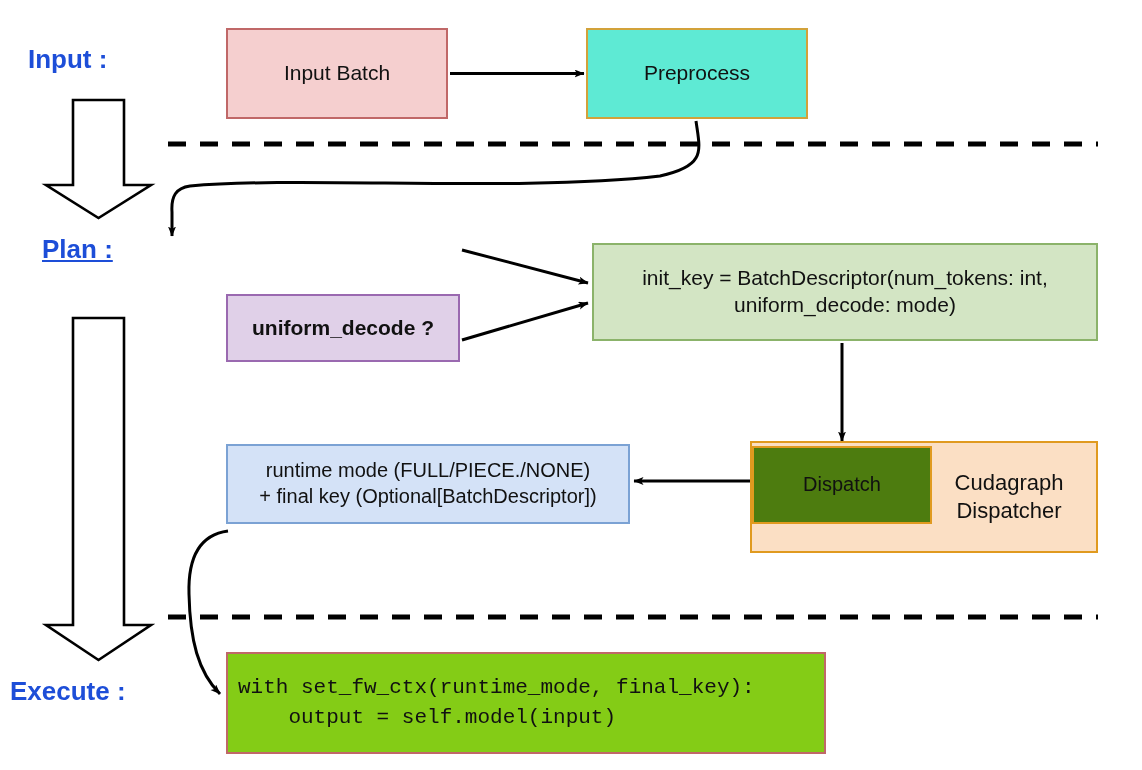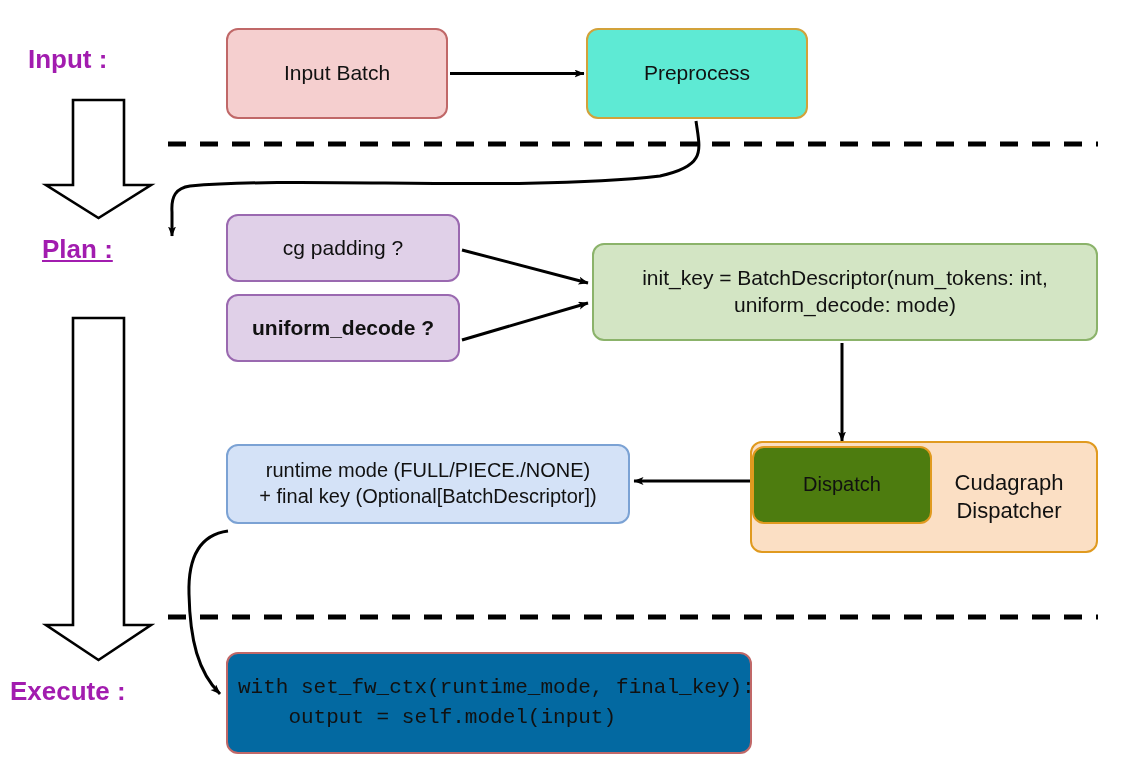--- a/index.html
+++ b/index.html
@@ -22,28 +22,28 @@
     left: 0;
     top: 0;
     width: 1142px;
     height: 770px;
     pointer-events: none;
   }
   .stage-label {
     position: absolute;
     font-weight: bold;
     font-size: 26px;
-    color: #a21caf;
+    color: #1d4ed8;
     white-space: nowrap;
     letter-spacing: 0px;
   }
   .node {
     position: absolute;
     box-sizing: border-box;
-    border-radius: 12px;
+    border-radius: 0;
     border-width: 2px;
     border-style: solid;
     display: flex;
     align-items: center;
     justify-content: center;
     text-align: center;
     color: #111111;
     line-height: 1.28;
   }
   .node .txt {
@@ -100,22 +100,22 @@
     border-color: #e09a1f;
     font-size: 20px;
   }
   .n-runtime {
     left: 226px; top: 444px; width: 404px; height: 80px;
     background: #d4e2f7;
     border-color: #7ba2d4;
     font-size: 20px;
   }
   .n-code {
-    left: 226px; top: 652px; width: 526px; height: 102px;
-    background: #0369a1;
+    left: 226px; top: 652px; width: 600px; height: 102px;
+    background: #84cc16;
     border-color: #c06868;
     font-family: "Liberation Mono", "DejaVu Sans Mono", monospace;
     font-size: 21px;
     justify-content: flex-start;
     align-items: center;
   }
   .n-code .txt {
     text-align: left;
     padding-left: 10px;
     white-space: pre;
@@ -163,23 +163,20 @@
   <div class="stage-label lbl-exec">Execute :</div>
 
   <div class="node n-input-batch">
     <span class="txt">Input Batch</span>
   </div>
 
   <div class="node n-preprocess">
     <span class="txt">Preprocess</span>
   </div>
 
-  <div class="node n-cg-padding">
-    <span class="txt">cg padding ?</span>
-  </div>
 
   <div class="node n-uniform-decode">
     <span class="txt">uniform_decode ?</span>
   </div>
 
   <div class="node n-batchdesc">
     <span class="txt">init_key = BatchDescriptor(num_tokens: int,
 uniform_decode: mode)</span>
   </div>
 

